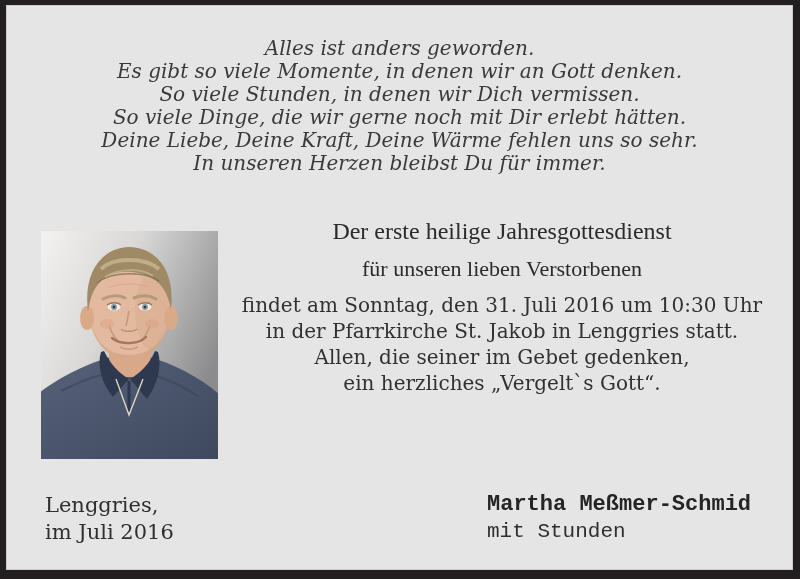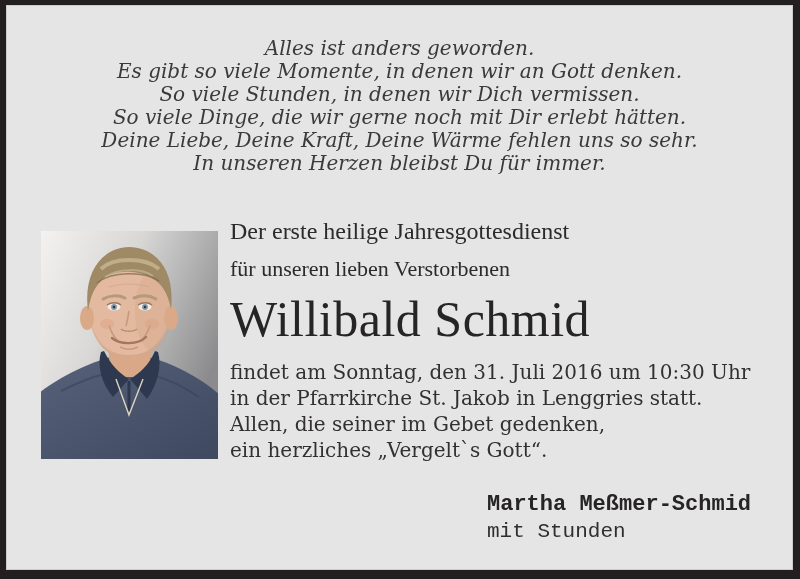--- a/index.html
+++ b/index.html
@@ -16,22 +16,22 @@
   .poem{
     position:absolute;left:0;right:0;top:31px;
     text-align:center;font-style:italic;
     font-size:20px;line-height:23px;color:#3b393a;
     font-family:"DejaVu Serif",serif;
   }
   .photo{
     position:absolute;left:34px;top:225px;width:177px;height:228px;
   }
   .right-col{
-    position:absolute;left:223px;top:212px;width:562px;
-    color:#2c2a2b;
+    position:absolute;left:214px;top:212px;width:562px;
+    text-align:center;color:#2c2a2b;
   }
   .intro1{
     font-family:"Liberation Serif",serif;
     font-size:24px;line-height:26px;margin:0 0 13px 0;font-weight:normal;
   }
   .intro2{
     font-family:"Liberation Serif",serif;
     font-size:22px;line-height:24px;margin:10px 0 11px 0;font-weight:normal;
   }
   .deceased-name{
@@ -134,29 +134,32 @@
         <path d="M79,116 C85,119 91,119 97,116" stroke="#c79a7c" stroke-width="1.4" fill="none"></path>
 
         <ellipse cx="66" cy="93" rx="7" ry="5" fill="#dca183" opacity="0.45"></ellipse>
         <ellipse cx="111" cy="93" rx="7" ry="5" fill="#dca183" opacity="0.45"></ellipse>
       </svg>
     </div>
 
     <div class="right-col">
       <div class="intro1">Der erste heilige Jahresgottesdienst</div>
       <div class="intro2">für unseren lieben Verstorbenen</div>
-      <div class="deceased-name">Willibald Schmid</div>
       <div class="details">
         <div>findet am Sonntag, den 31. Juli 2016 um 10:30 Uhr</div>
         <div>in der Pfarrkirche St. Jakob in Lenggries statt.</div>
         <div>Allen, die seiner im Gebet gedenken,</div>
         <div>ein herzliches „Vergelt`s Gott“.</div>
       </div>
     </div>
 
+    <div class="place-date">
+      <div>Lenggries,</div>
+      <div>im Juli 2016</div>
+    </div>
 
     <div class="signature">
       <div class="sig-name">Martha Meßmer-Schmid</div>
       <div>mit Stunden</div>
     </div>
 
   </div>
 </div>
 
 </body></html>

